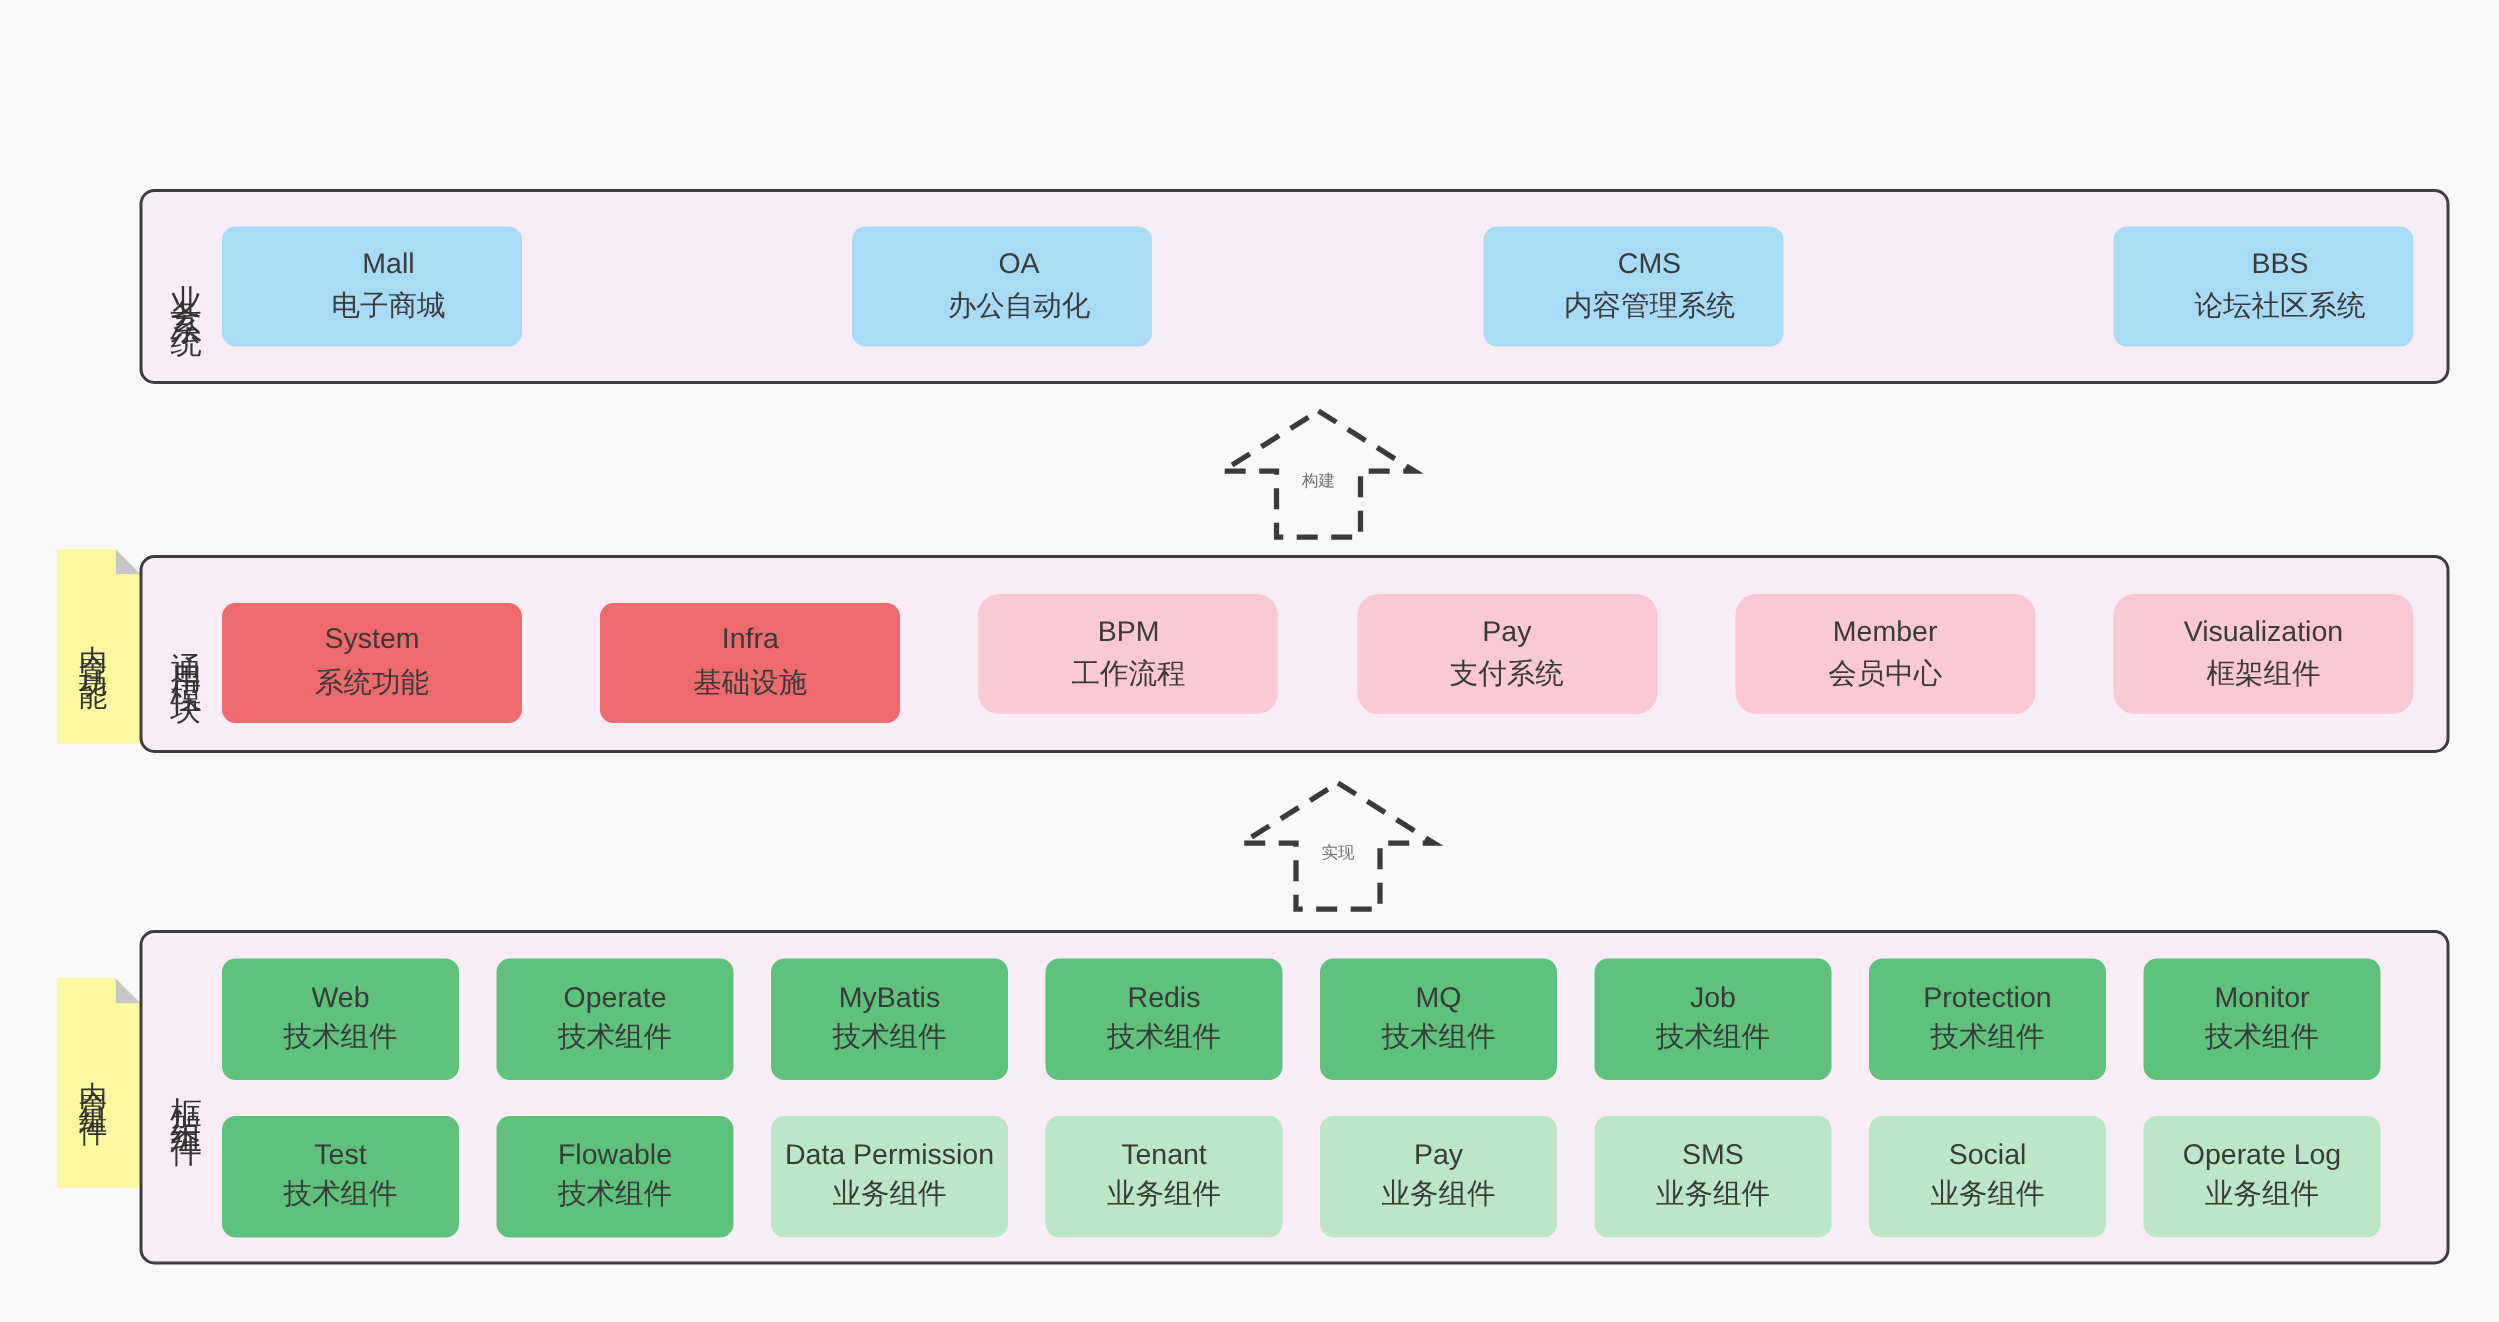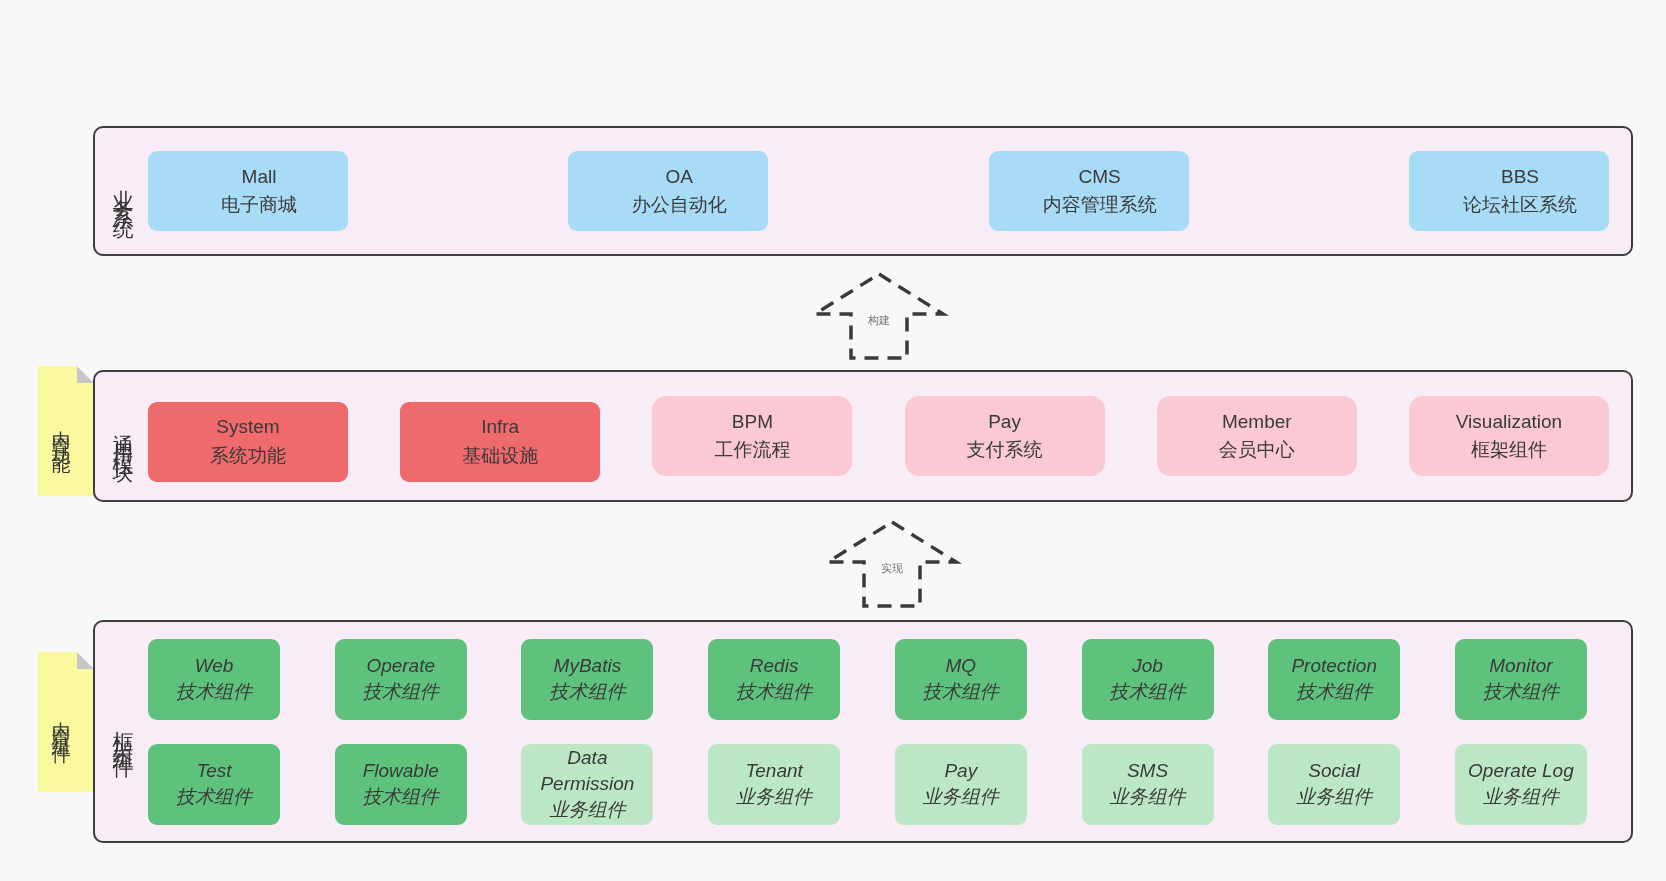--- a/index.html
+++ b/index.html
@@ -26,21 +26,21 @@
     flex:1;display:flex;justify-content:space-between;align-items:center;
     padding-right:22px;
   }
   .rows{flex:1;display:flex;flex-direction:column;gap:24px;padding-right:22px;}
   .box{
     box-sizing:border-box;height:80px;border-radius:9px;
     display:flex;flex-direction:column;justify-content:center;align-items:center;
     text-align:center;font-size:19px;line-height:1.5;padding:2px 6px;
   }
   .panel-wide .box{width:200px;}
-  .panel-grid .box{width:132px;height:81px;line-height:1.38;font-style:italic;}
+  .panel-grid .box{width:158px;height:81px;line-height:1.38;}
   .v-blue{background:var(--blue,#a8dcf6);padding-left:28px;}
   .v-red{background:var(--red,#ee6a6c);margin-top:11px;}
   .v-pink{background:var(--pink,#fbc9d4);border-radius:14px;}
   .v-green{background:var(--green,#5ec27d);}
   .v-lightgreen{background:var(--lightgreen,#bbe7c6);}
   .box-title,.box-subtitle{display:block;}
   .sticky{
     position:absolute;left:38px;width:56px;z-index:1;
     background:var(--sticky_bg,#fbf9a0);
     clip-path:polygon(0 0,calc(100% - 17px) 0,100% 17px,100% 100%,0 100%);

